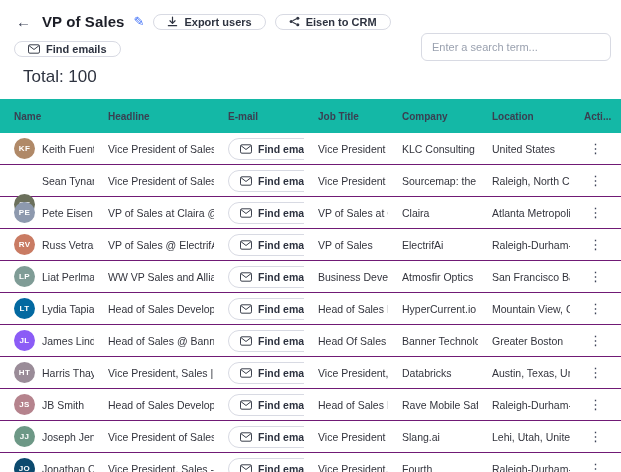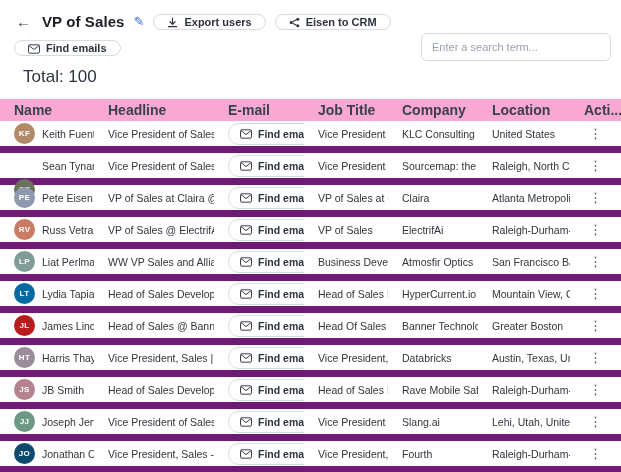--- a/index.html
+++ b/index.html
@@ -6,38 +6,38 @@
   html, body { width:621px; height:472px; overflow:hidden; background:#fff;
     font-family:"Liberation Sans", sans-serif; }
   .app { position:relative; width:621px; height:472px; background:#fff; }
 
   
   .topbar { position:relative; padding:12px 12px 0 14px; }
   .title-row { display:flex; align-items:center; gap:9px; }
   .back-btn { background:none; border:none; font-size:15px; line-height:1; color:#3c4257; cursor:pointer; padding:2px; }
   .page-title { font-size:15px; font-weight:700; color:#1c1e27; letter-spacing:.1px; }
   .edit-icon { font-size:13px; line-height:1; cursor:pointer; }
-  .pill-btn { display:inline-flex; align-items:flex-end; gap:6px; background:#fff; border:1px solid #d8dae3;
+  .pill-btn { display:inline-flex; align-items:center; gap:6px; background:#fff; border:1px solid #d8dae3;
     border-radius:15px; padding:1px 13px; font-size:11px; font-weight:600; color:#2e3340; cursor:pointer;
     font-family:"Liberation Sans", sans-serif; white-space:nowrap; }
   .pill-btn svg { display:block; }
   .second-row { margin-top:9px; }
   .total { font-size:17px; color:#2e3340; margin:9px 0 0 9px; }
 
   .search-wrap { position:absolute; top:33px; right:10px; width:190px; }
   .search-input { width:100%; height:28px; border:1px solid #d8dae3; border-radius:6px; background:#fff;
     padding:0 10px; font-size:11px; color:#333; font-family:"Liberation Sans", sans-serif; outline:none; }
   .search-input::placeholder { color:#9aa1af; }
 
   
   .table { margin-top:12px; width:621px; }
   .thead, .trow { display:grid; grid-template-columns:94px 120px 90px 84px 90px 92px 51px; align-items:center; }
-  .thead { background:#f9a8d4; height:22px; font-size:14px; font-weight:700; color:#3a3f51; }
+  .thead { background:#14b8a6; height:34px; font-size:10px; font-weight:700; color:#3a3f51; }
   .th { padding-left:14px; overflow:hidden; white-space:nowrap; }
-  .trow { height:32px; border-bottom:7px solid #701a75; background:#fff; font-size:10.5px; color:#33343d; }
+  .trow { height:32px; border-bottom:1px solid #701a75; background:#fff; font-size:10.5px; color:#33343d; }
   .cell { padding-left:14px; overflow:hidden; white-space:nowrap; }
   .name-cell { display:flex; align-items:center; gap:7px; }
   .avatar { width:21px; height:21px; border-radius:50%; flex:0 0 21px; color:#fff; font-size:8px; font-weight:700;
     display:flex; align-items:center; justify-content:center; letter-spacing:.3px; }
   .name-text { overflow:hidden; white-space:nowrap; }
   .find-email-btn { display:inline-flex; align-items:center; gap:6px; border:1px solid #d8dae3; background:#fff;
     border-radius:14px; padding:4px 11px; font-size:10.5px; font-weight:600; color:#2e3340; cursor:pointer;
     font-family:"Liberation Sans", sans-serif; white-space:nowrap; }
   .find-email-btn svg { display:block; }
   .actions-cell { text-align:center; padding-left:0; }
@@ -250,21 +250,21 @@
     </div>
     <div class="cell">Head of Sales Dev...</div>
     <div class="cell">HyperCurrent.io</div>
     <div class="cell">Mountain View, Cal...</div>
     <div class="cell actions-cell">
       <button class="kebab">⋮</button>
     </div>
   </div>
         <div class="trow">
     <div class="cell name-cell">
-      <span class="avatar" style="background: #b91c1c;">JL</span>
+      <span class="avatar" style="background: #8b5cf6;">JL</span>
       <span class="name-text">James Lindb</span>
     </div>
     <div class="cell">Head of Sales @ Banner | S...</div>
     <div class="cell" style="padding-left:14px;">
       <button class="find-email-btn">
         <span>
           <svg width="12" height="10" viewBox="0 0 14 11" fill="none" stroke="#2e3340" stroke-width="1.1">
                   <rect x="0.6" y="0.6" width="12.8" height="9.8" rx="1.6"></rect>
                   <path d="M1.2 1.6 L7 6.1 L12.8 1.6"></path>
                 </svg>

